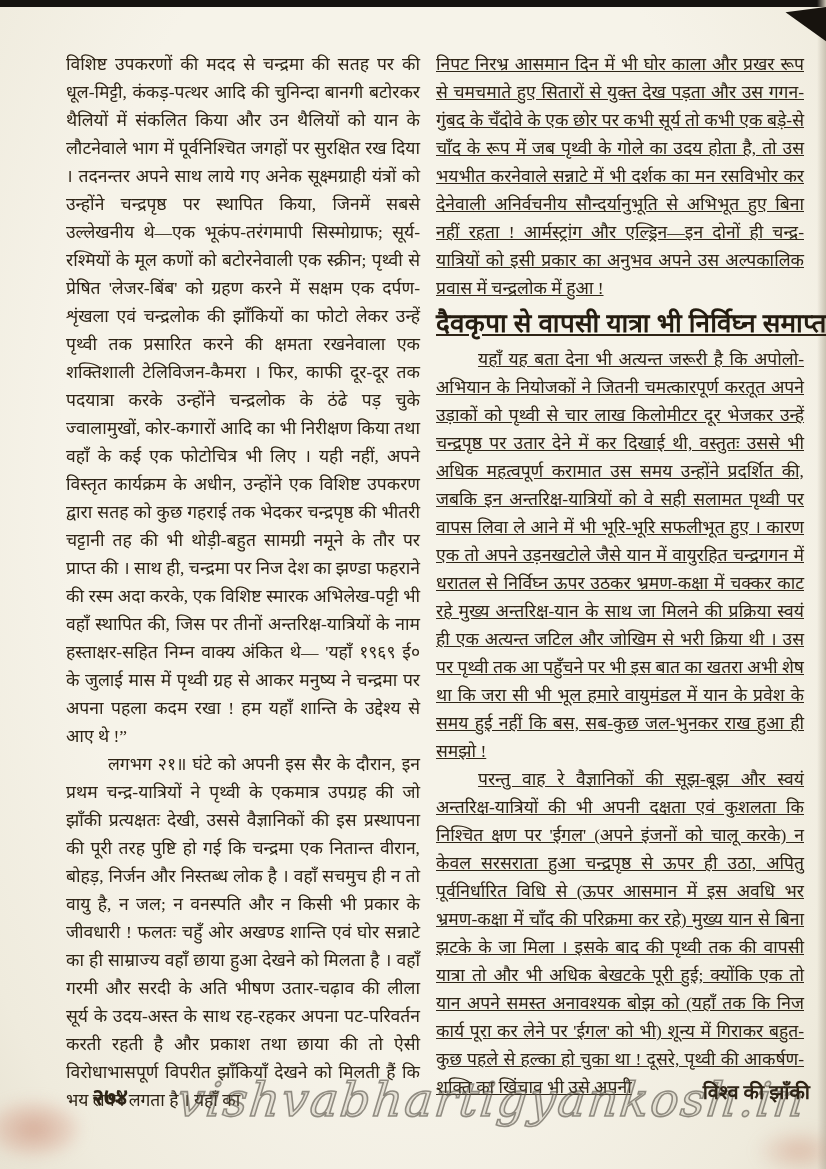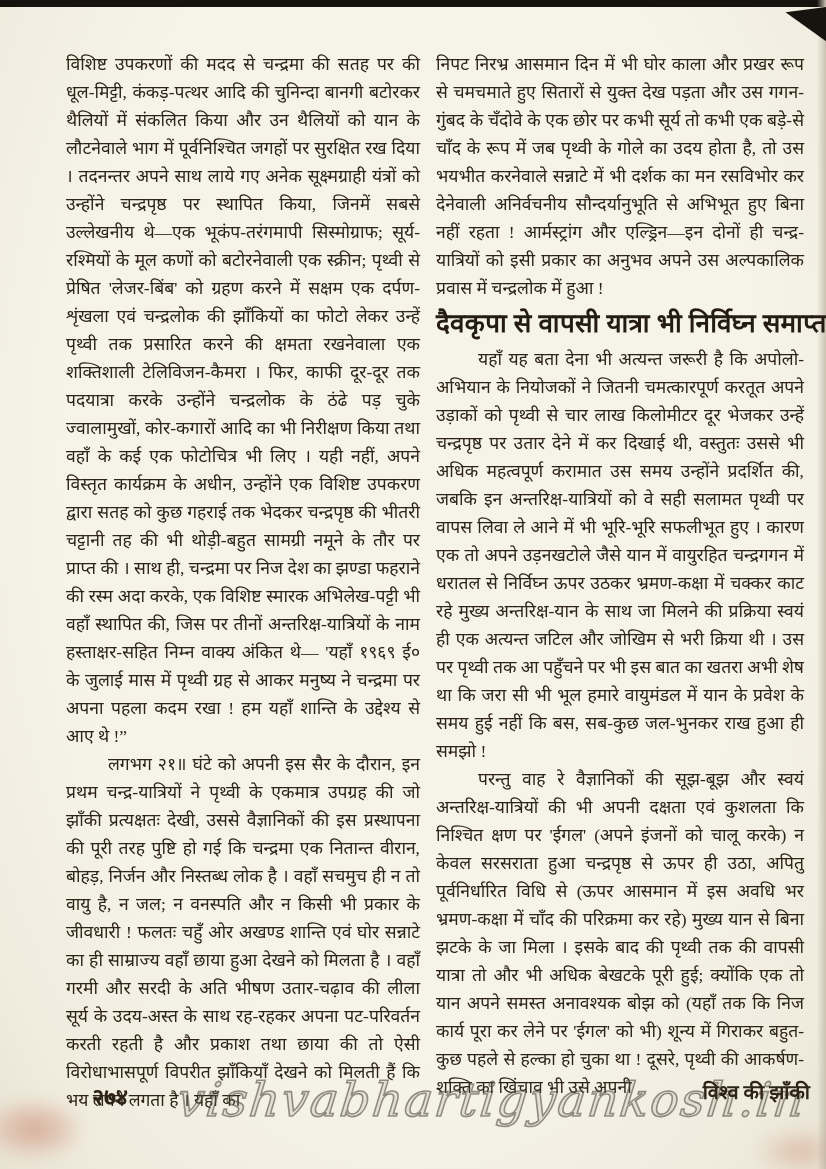--- a/index.html
+++ b/index.html
@@ -23,21 +23,21 @@
   .smudge.bl{left:-14px;top:1100px;width:95px;height:58px;
     background:radial-gradient(ellipse, rgba(196,124,100,.55), rgba(216,160,140,.25) 60%, transparent 75%);}
   .smudge.br{right:-18px;top:1128px;width:90px;height:46px;
     background:radial-gradient(ellipse, rgba(205,140,115,.45), transparent 70%);}
   
   .content{
     position:absolute;top:50px;left:66px;width:738px;
     display:flex;gap:16px;
   }
   .col{width:354px;font-size:17.5px;line-height:28px;text-align:justify;}
-  .col.right{width:368px;}
+  .col.right{width:368px;text-decoration:underline;}
   .col p{margin:0;}
   .col p.indent{text-indent:42px;}
   .section-heading{
     margin:7px 0 6px 0;
     font-size:26px;line-height:30px;font-weight:bold;
     color:#241c10;letter-spacing:.3px;white-space:nowrap;
   }
   .left .section-heading{padding-left:14px;}
   
   .page-number{position:absolute;left:92px;top:1080px;font-size:23px;font-weight:bold;color:#2e2416;}

